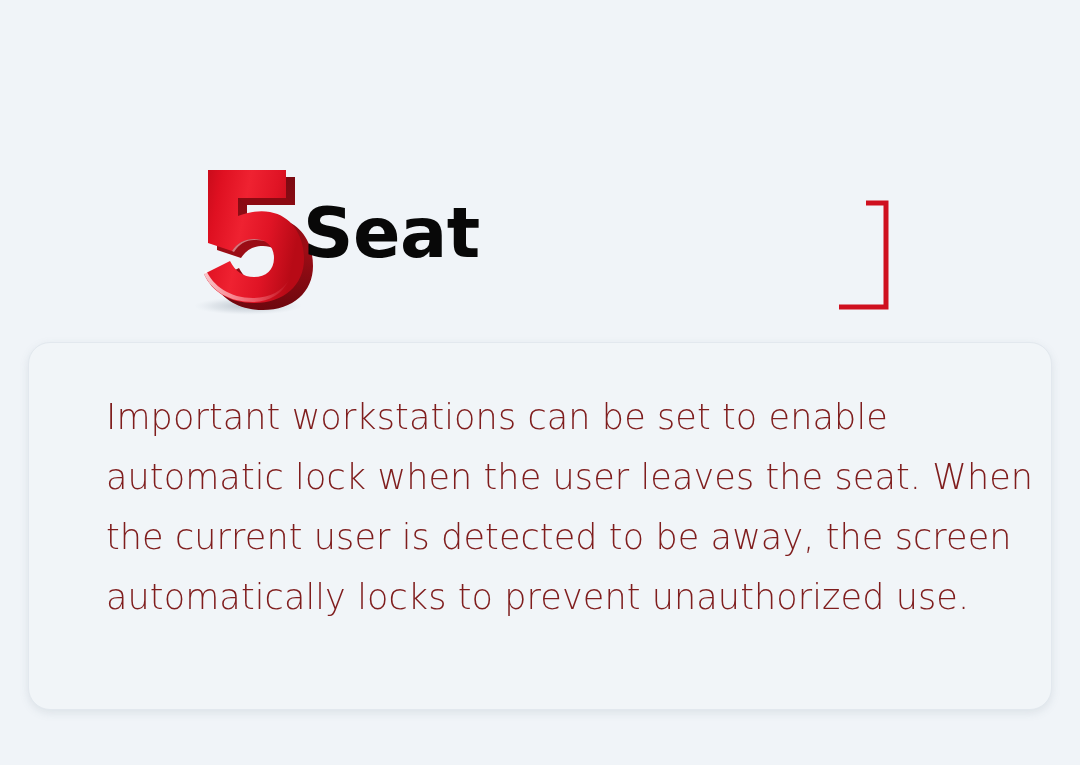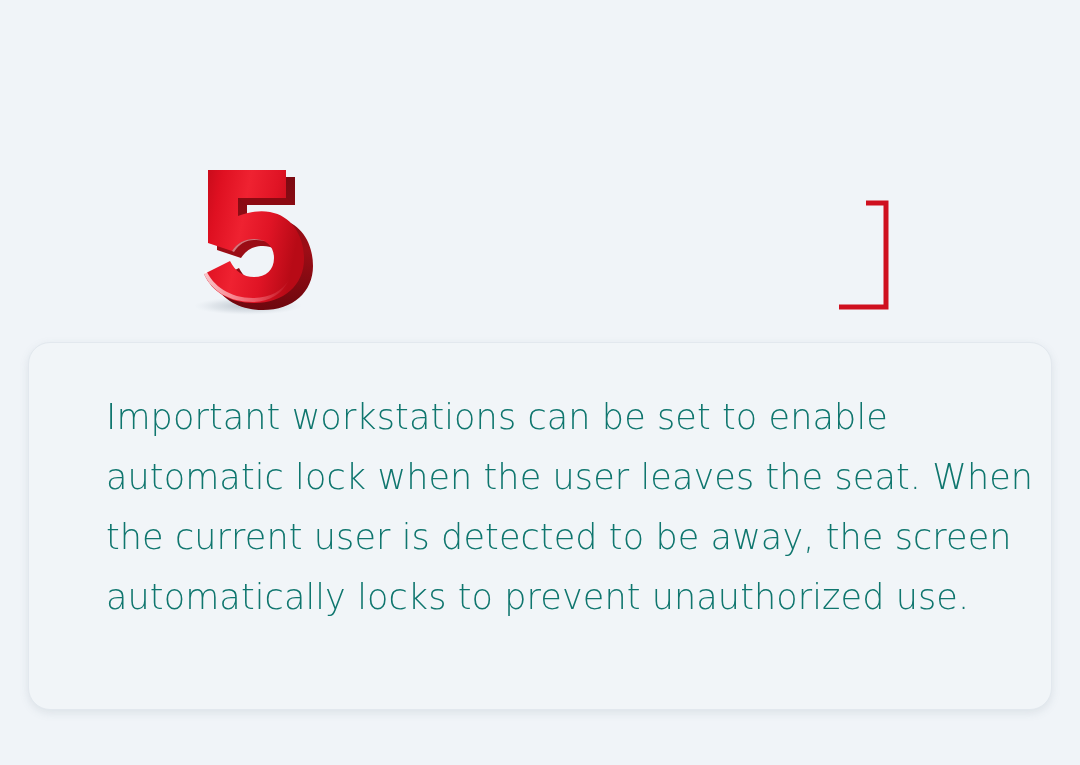--- a/index.html
+++ b/index.html
@@ -122,21 +122,21 @@
   .body-text {
     position: absolute;
     left: 77px;
     top: 44px;
     width: 930px;
     margin: 0;
     font-family: "DejaVu Sans", sans-serif;
     font-weight: 300;
     font-size: 35px;
     line-height: 60px;
-    color: #0f766e;
+    color: #7f1d1d;
     letter-spacing: 0.1px;
   }
 </style>
 </head>
 <body>
 
 <div class="slide">
 
   <div class="heading">
 
@@ -198,20 +198,21 @@
         <path d="M20,112 C27,128 44,140 67,140
                  C84,140 96,133 103,122
                  C96,136 83,144 67,144
                  C43,144 26,133 18,116 Z" fill="url(#innerHi)"></path>
         <path d="M46,93 C51,85 59,81 68,81 C72,81 76,82 79,83
                  C75,82 71,82 68,82 C60,82 53,86 48,94 Z" fill="#ffd2d6" opacity="0.55"></path>
       </svg>
     </div>
 
     <div class="title-line">
+      <span class="title-text title-word-plain">Seat</span>
       <span class="title-space"></span>
     </div>
 
     <div class="bracket">
       <svg width="54" height="110" viewBox="0 0 54 110">
         <path d="M30,3 L50,3 L50,107 L3,107" fill="none" stroke="#cf101f" stroke-width="5" stroke-linecap="butt" stroke-linejoin="miter"></path>
       </svg>
     </div>
 
   </div>

